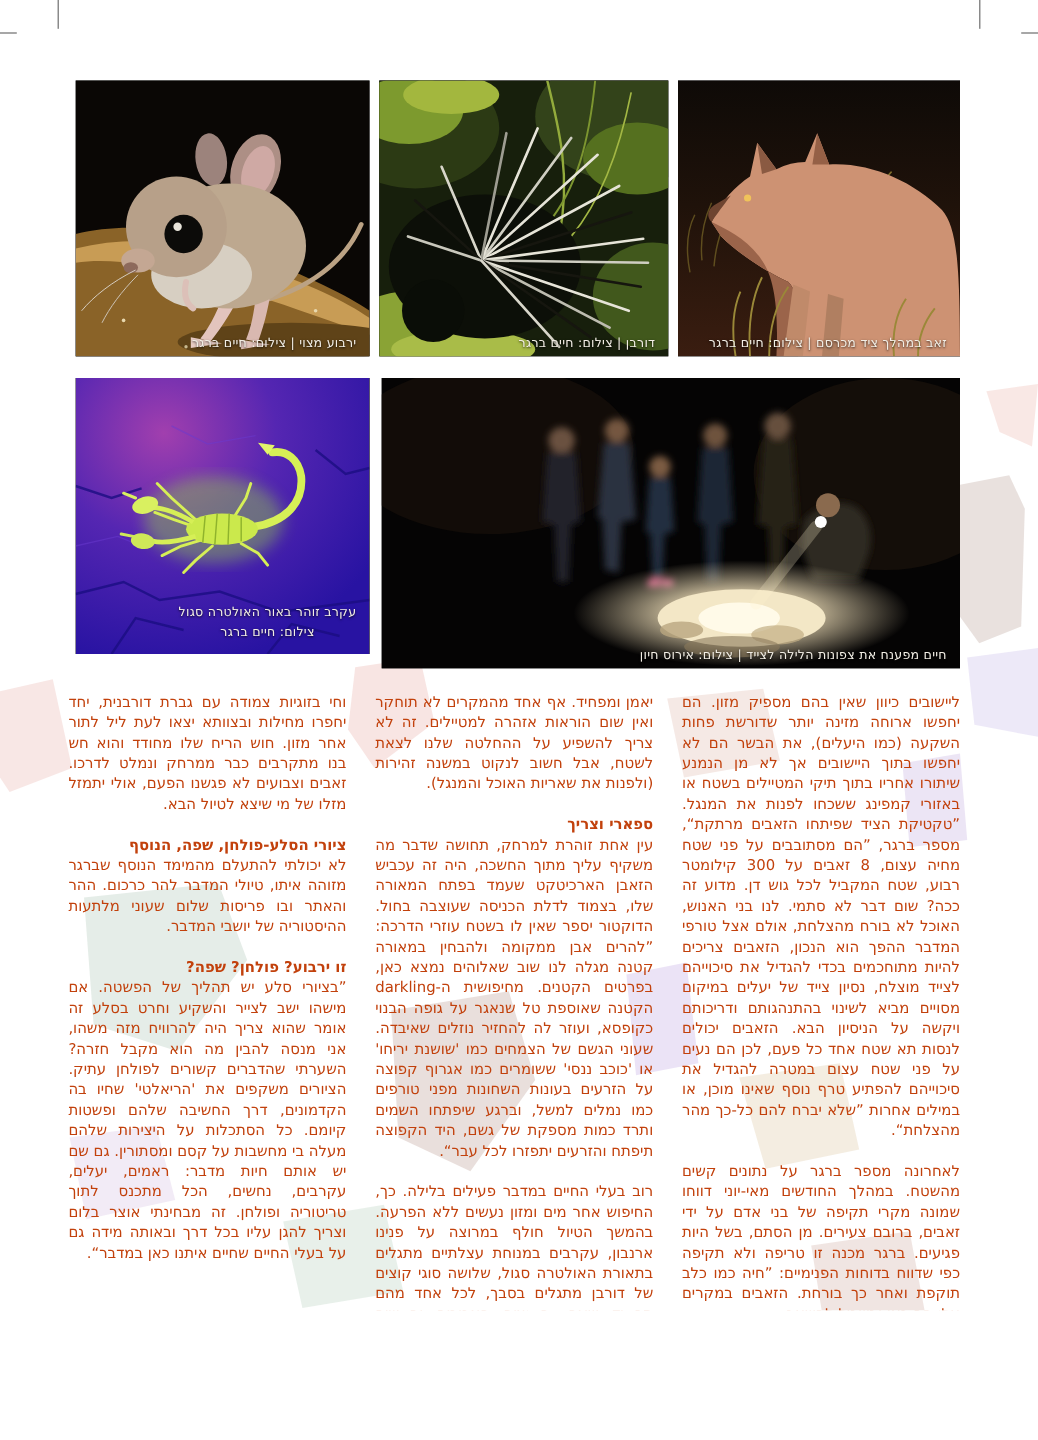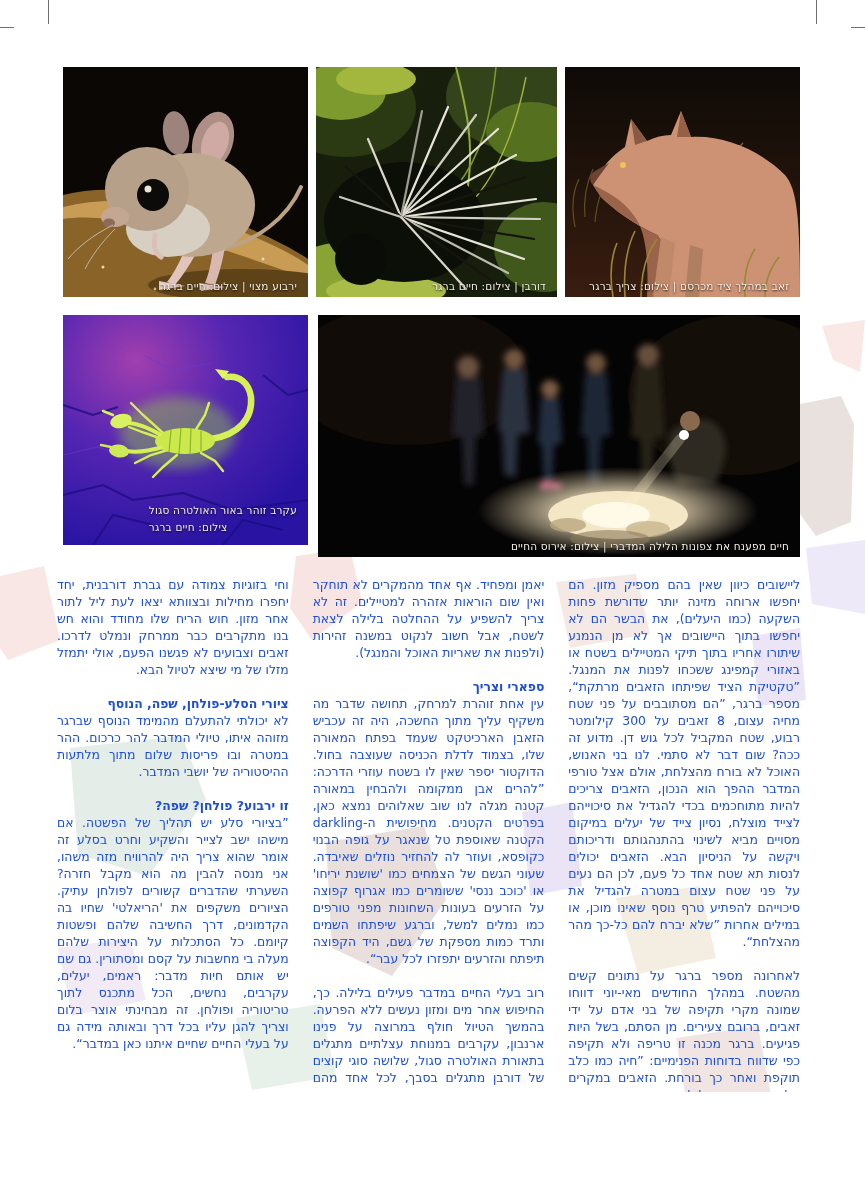--- a/index.html
+++ b/index.html
@@ -5,24 +5,24 @@
   html,body{margin:0;padding:0;background:#ffffff;}
   .page{position:relative;width:865px;height:1092px;background:#ffffff;overflow:hidden;
         font-family:"DejaVu Sans",sans-serif;}
   .bg-shapes{position:absolute;left:0;top:0;width:865px;height:1200px;z-index:0;}
   .crop{position:absolute;background:#6e6e6e;z-index:5;}
   .photo{position:absolute;overflow:hidden;z-index:2;background:#000;}
   .photo svg{display:block;width:100%;height:100%;}
   .caption{position:absolute;bottom:5px;right:11px;direction:rtl;color:#f3efe6;
            font-size:10.5px;letter-spacing:.2px;white-space:nowrap;z-index:3;
            text-shadow:0 1px 2px rgba(0,0,0,.85);}
-  .caption.two-line{white-space:normal;text-align:left;line-height:1.6;bottom:9px;max-width:170px;margin-top:48px;}
+  .caption.two-line{white-space:normal;text-align:center;line-height:1.6;bottom:9px;max-width:170px;margin-top:48px;}
   .columns{position:absolute;left:57px;top:576px;width:743px;height:566px;display:flex;gap:24px;
            direction:rtl;z-index:2;}
-  .col{flex:1;direction:rtl;text-align:justify;font-size:12.4px;line-height:17px;color:#1d4ed8;}
+  .col{flex:1;direction:rtl;text-align:justify;font-size:12.4px;line-height:17px;color:#c2410c;}
   .col p{margin:0;}
   .col p.pt{margin-top:17px;}
   .col p.hd{font-weight:bold;}
   .footer{position:absolute;left:60px;top:1183px;direction:rtl;font-size:11px;z-index:2;
           color:#7f9036;text-align:center;}
   .footer .sep{color:#a3a874;margin:0 6px;}
   .footer .dot{color:#e0823e;margin:0 3px;font-size:9px;}
 </style>
 </head>
 <body>
@@ -156,21 +156,21 @@
       <circle cx="58" cy="98" r="3" fill="#f0c35a"></circle>
       <path d="M28,118 C24,114 24,108 30,104 L44,96 C38,104 32,112 28,118 Z" fill="#6e4430"></path>
       <g stroke="#9a8838" stroke-width="1.6" fill="none">
         <path d="M60,230 C58,200 62,180 70,164"></path>
           <path d="M76,230 C76,204 82,186 92,172"></path>
           <path d="M48,230 C44,206 46,190 52,176"></path>
         <path d="M180,230 C178,208 182,194 190,182"></path>
           <path d="M200,230 C200,212 206,200 214,190"></path>
       </g>
     </svg>
-    <figcaption class="caption">זאב במהלך ציד מכרסם | צילום: צריך ברגר</figcaption>
+    <figcaption class="caption">זאב במהלך ציד מכרסם | צילום: חיים ברגר</figcaption>
   </figure>
 
   <figure class="photo" style="left:63px;top:315px;width:245px;height:230px;margin:0">
     <svg viewBox="0 0 245 230" preserveAspectRatio="none">
       <defs>
         <radialGradient id="uv1" cx="30%" cy="20%" r="85%">
           <stop offset="0" stop-color="#a13fae"></stop>
             <stop offset="0.45" stop-color="#5526b2"></stop>
             <stop offset="1" stop-color="#2813a2"></stop>
         </radialGradient>
@@ -255,43 +255,43 @@
       </g>
       <ellipse cx="300" cy="196" rx="140" ry="44" fill="url(#lamp)"></ellipse>
       <ellipse cx="300" cy="200" rx="70" ry="24" fill="#f3e7c6"></ellipse>
       <ellipse cx="298" cy="200" rx="34" ry="13" fill="#fffae8"></ellipse>
       <path d="M362,124 L312,188" stroke="#fff3cf" stroke-width="10" opacity="0.25" stroke-linecap="round"></path>
       <circle cx="366" cy="120" r="5" fill="#ffffff"></circle>
       <ellipse cx="250" cy="210" rx="18" ry="7" fill="#b9a67f" opacity="0.8"></ellipse>
       <ellipse cx="330" cy="214" rx="22" ry="8" fill="#c2ae85" opacity="0.7"></ellipse>
       <ellipse cx="292" cy="224" rx="40" ry="9" fill="#8a7a5c" opacity="0.6"></ellipse>
     </svg>
-    <figcaption class="caption">חיים מפענח את צפונות הלילה המדברי | צילום: אירוס החיים</figcaption>
+    <figcaption class="caption">חיים מפענח את צפונות הלילה לצייד | צילום: אירוס חיון</figcaption>
   </figure>
 
   <div class="columns">
 
     <div class="col">
       <p>ליישובים כיוון שאין בהם מספיק מזון. הם יחפשו ארוחה מזינה יותר שדורשת פחות השקעה (כמו היעלים), את הבשר הם לא יחפשו בתוך היישובים אך לא מן הנמנע שיתורו אחריו בתוך תיקי המטיילים בשטח או באזורי קמפינג ששכחו לפנות את המנגל. ”טקטיקת הציד שפיתחו הזאבים מרתקת“, מספר ברגר, ”הם מסתובבים על פני שטח מחיה עצום, 8 זאבים על 300 קילומטר רבוע, שטח המקביל לכל גוש דן. מדוע זה ככה? שום דבר לא סתמי. לנו בני האנוש, האוכל לא בורח מהצלחת, אולם אצל טורפי המדבר ההפך הוא הנכון, הזאבים צריכים להיות מתוחכמים בכדי להגדיל את סיכוייהם לצייד מוצלח, נסיון צייד של יעלים במיקום מסויים מביא לשינוי בהתנהגותם ודריכותם ויקשה על הניסיון הבא. הזאבים יכולים לנסות תא שטח אחד כל פעם, לכן הם נעים על פני שטח עצום במטרה להגדיל את סיכוייהם להפתיע טרף נוסף שאינו מוכן, או במילים אחרות ”שלא יברח להם כל-כך מהר מהצלחת“.</p>
       <p class="pt">לאחרונה מספר ברגר על נתונים קשים מהשטח. במהלך החודשים מאי-יוני דווחו שמונה מקרי תקיפה של בני אדם על ידי זאבים, ברובם צעירים. מן הסתם, בשל היות פגיעים. ברגר מכנה זו טריפה ולא תקיפה כפי שדווח בדוחות הפנימיים: ”חיה כמו כלב תוקפת ואחר כך בורחת. הזאבים במקרים אלו הם כאן ובשביל להשאר.</p>
       <p>חיים: ”אם ניקח את קנדה וצפון אמריקה יש מיליוני אנשים ומעט מאוד תקיפות.</p>
       <p>ופה תוך חודשיים שמונה תקיפות! זה לא</p>
     </div>
 
     <div class="col">
-      <p>יאמן ומפחיד. אף אחד מהמקרים לא תוחקר ואין שום הוראות אזהרה למטיילים. זה לא צריך להשפיע על ההחלטה בלילה לצאת לשטח, אבל חשוב לנקוט במשנה זהירות (ולפנות את שאריות האוכל והמנגל).</p>
+      <p>יאמן ומפחיד. אף אחד מהמקרים לא תוחקר ואין שום הוראות אזהרה למטיילים. זה לא צריך להשפיע על ההחלטה שלנו לצאת לשטח, אבל חשוב לנקוט במשנה זהירות (ולפנות את שאריות האוכל והמנגל).</p>
       <p class="hd pt">ספארי וצריך</p>
       <p>עין אחת זוהרת למרחק, תחושה שדבר מה משקיף עליך מתוך החשכה, היה זה עכביש הזאבן הארכיטקט שעמד בפתח המאורה שלו, בצמוד לדלת הכניסה שעוצבה בחול. הדוקטור יספר שאין לו בשטח עוזרי הדרכה: ”להרים אבן ממקומה ולהבחין במאורה קטנה מגלה לנו שוב שאלוהים נמצא כאן, בפרטים הקטנים. מחיפושית ה-darkling הקטנה שאוספת טל שנאגר על גופה הבנוי כקופסא, ועוזר לה להחזיר נוזלים שאיבדה. שעוני הגשם של הצמחים כמו 'שושנת יריחו' או 'כוכב ננסי' ששומרים כמו אגרוף קפוצה על הזרעים בעונות השחונות מפני טורפים כמו נמלים למשל, וברגע שיפתחו השמים ותרד כמות מספקת של גשם, היד הקפוצה תיפתח והזרעים יתפזרו לכל עבר“.</p>
       <p class="pt">רוב בעלי החיים במדבר פעילים בלילה. כך, החיפוש אחר מים ומזון נעשים ללא הפרעה. בהמשך הטיול חולף במרוצה על פנינו ארנבון, עקרבים במנוחת עצלתיים מתגלים בתאורת האולטרה סגול, שלושה סוגי קוצים של דורבן מתגלים בסבך, לכל אחד מהם תפקיד שונה. הקוצים הארוכים והקשים נמצאים בזנב, הם נשק יום הדין לטורף שבטעות ירדוף אחריו. הדורבן אגב מונוגמי</p>
     </div>
 
     <div class="col">
       <p>וחי בזוגיות צמודה עם גברת דורבנית, יחד יחפרו מחילות ובצוותא יצאו לעת ליל לתור אחר מזון. חוש הריח שלו מחודד והוא חש בנו מתקרבים כבר ממרחק ונמלט לדרכו. זאבים וצבועים לא פגשנו הפעם, אולי יתמזל מזלו של מי שיצא לטיול הבא.</p>
       <p class="hd pt">ציורי הסלע-פולחן, שפה, הנוסף</p>
-      <p>לא יכולתי להתעלם מהמימד הנוסף שברגר מזוהה איתו, טיולי המדבר להר כרכום. ההר במטרה ובו פריסות שלום מתוך מלתעות ההיסטוריה של יושבי המדבר.</p>
+      <p>לא יכולתי להתעלם מהמימד הנוסף שברגר מזוהה איתו, טיולי המדבר להר כרכום. ההר והאתר ובו פריסות שלום שעוני מלתעות ההיסטוריה של יושבי המדבר.</p>
       <p class="hd pt">זו ירבוע? פולחן? שפה?</p>
       <p>”בציורי סלע יש תהליך של הפשטה. אם מישהו ישב לצייר והשקיע וחרט בסלע זה אומר שהוא צריך היה להרוויח מזה משהו, אני מנסה להבין מה הוא מקבל חזרה? השערתי שהדברים קשורים לפולחן עתיק. הציורים משקפים את 'הריאלטי' שחיו בה הקדמונים, דרך החשיבה שלהם ופשטות קיומם. כל הסתכלות על היצירות שלהם מעלה בי מחשבות על קסם ומסתורין. גם שם יש אותם חיות מדבר: ראמים, יעלים, עקרבים, נחשים, הכל מתכנס לתוך טריטוריה ופולחן. זה מבחינתי אוצר בלום וצריך להגן עליו בכל דרך ובאותה מידה גם על בעלי החיים שחיים איתנו כאן במדבר“.</p>
     </div>
 
   </div>
 
   <div class="footer">
     <span>המצפה</span><span class="sep">|</span><span>8</span><span class="dot">•</span><span>9</span>
   </div>
 

